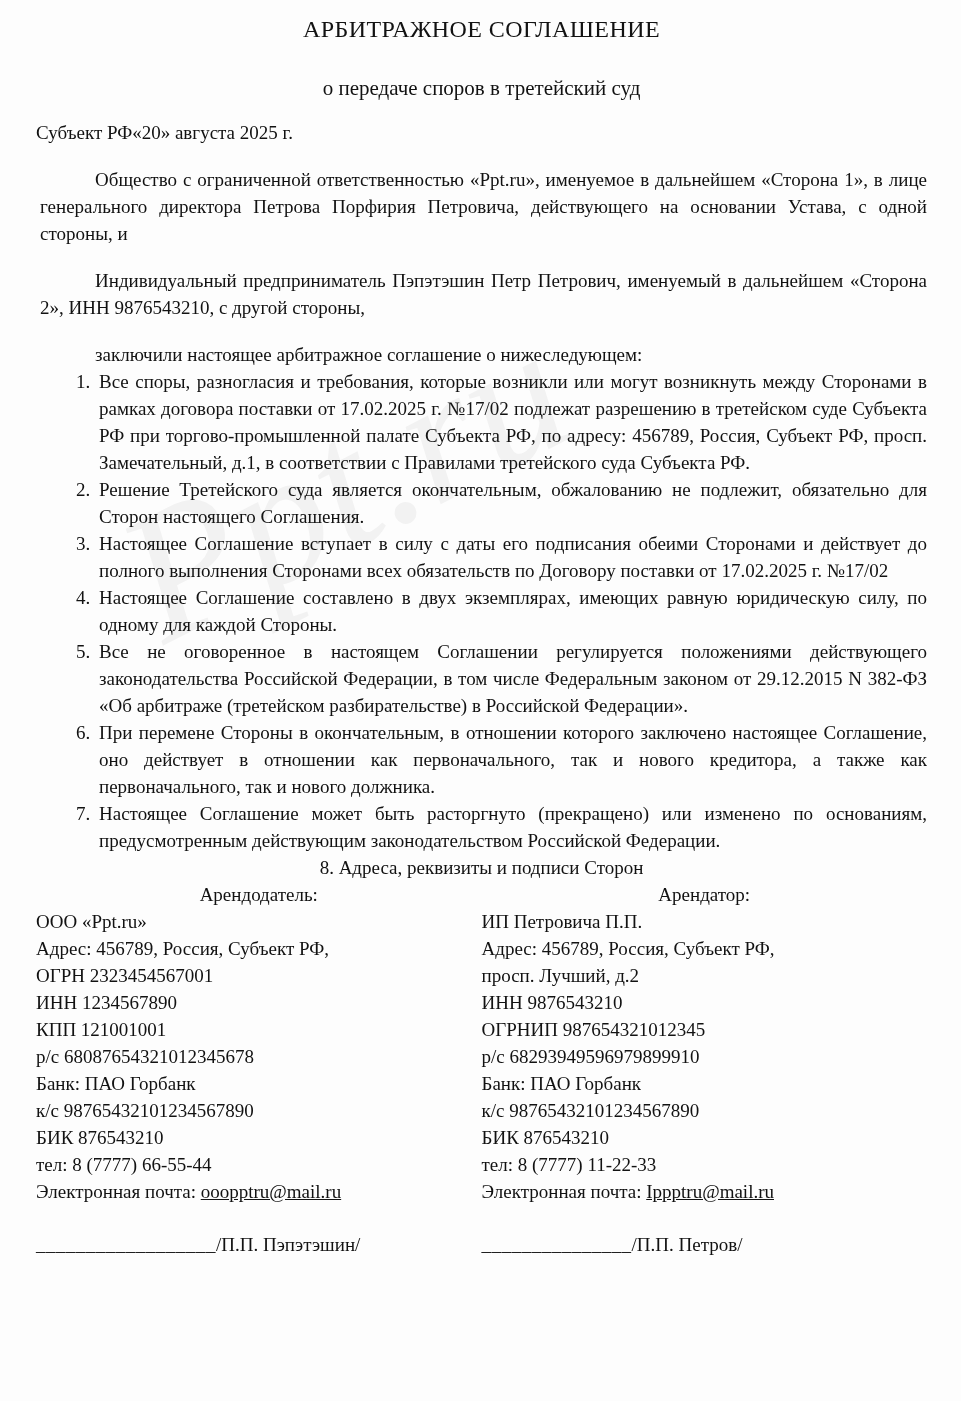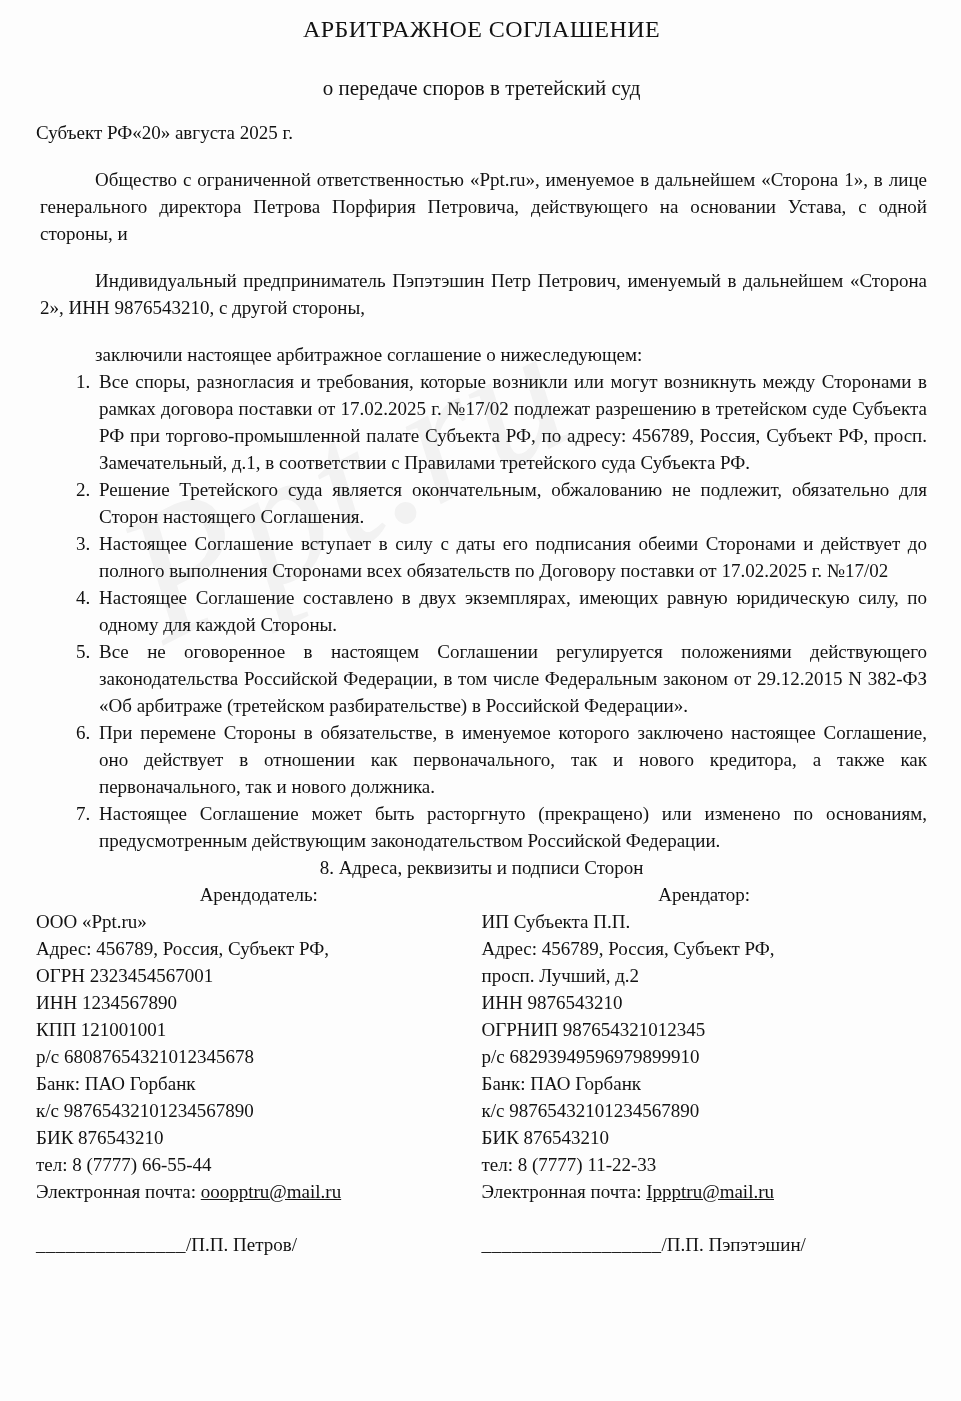--- a/index.html
+++ b/index.html
@@ -109,21 +109,21 @@
   <p class="preamble">Общество с ограниченной ответственностью «Ppt.ru», именуемое в дальнейшем «Сторона 1», в лице генерального директора Петрова Порфирия Петровича, действующего на основании Устава, с одной стороны, и</p>
   <p class="preamble">Индивидуальный предприниматель Пэпэтэшин Петр Петрович, именуемый в дальнейшем «Сторона 2», ИНН 9876543210, с другой стороны,</p>
   <p class="preamble">заключили настоящее арбитражное соглашение о нижеследующем:</p>
 
   <ol class="clauses">
     <li>Все споры, разногласия и требования, которые возникли или могут возникнуть между Сторонами в рамках договора поставки от 17.02.2025 г. №17/02 подлежат разрешению в третейском суде Субъекта РФ при торгово-промышленной палате Субъекта РФ, по адресу: 456789, Россия, Субъект РФ, просп. Замечательный, д.1, в соответствии с Правилами третейского суда Субъекта РФ.</li>
     <li>Решение Третейского суда является окончательным, обжалованию не подлежит, обязательно для Сторон настоящего Соглашения.</li>
     <li>Настоящее Соглашение вступает в силу с даты его подписания обеими Сторонами и действует до полного выполнения Сторонами всех обязательств по Договору поставки от 17.02.2025 г. №17/02</li>
     <li>Настоящее Соглашение составлено в двух экземплярах, имеющих равную юридическую силу, по одному для каждой Стороны.</li>
     <li>Все не оговоренное в настоящем Соглашении регулируется положениями действующего законодательства Российской Федерации, в том числе Федеральным законом от 29.12.2015 N 382-ФЗ «Об арбитраже (третейском разбирательстве) в Российской Федерации».</li>
-    <li>При перемене Стороны в обязательстве, в именуемое которого заключено настоящее Соглашение, оно действует в отношении как первоначального, так и нового кредитора, а также как первоначального, так и нового должника.</li>
+    <li>При перемене Стороны в окончательным, в отношении которого заключено настоящее Соглашение, оно действует в отношении как первоначального, так и нового кредитора, а также как первоначального, так и нового должника.</li>
     <li>Настоящее Соглашение может быть расторгнуто (прекращено) или изменено по основаниям, предусмотренным действующим законодательством Российской Федерации.</li>
   </ol>
 
   <div class="section-heading">8. Адреса, реквизиты и подписи Сторон</div>
 
   <div class="roles-row">
     <div class="role">Арендодатель:</div>
     <div class="role">Арендатор:</div>
   </div>
 
@@ -137,38 +137,38 @@
       <div class="req-line">р/с 68087654321012345678</div>
       <div class="req-line">Банк: ПАО Горбанк</div>
       <div class="req-line">к/с 98765432101234567890</div>
       <div class="req-line">БИК 876543210</div>
       <div class="req-line">тел: 8 (7777) 66-55-44</div>
       <div class="req-line">
         <span>Электронная почта: </span><a class="email">ooopptru@mail.ru</a>
       </div>
     </div>
     <div class="req-col">
-      <div class="req-line">ИП Субъекта П.П.</div>
+      <div class="req-line">ИП Петровича П.П.</div>
       <div class="req-line">Адрес: 456789, Россия, Субъект РФ,</div>
       <div class="req-line">просп. Лучший, д.2</div>
       <div class="req-line">ИНН 9876543210</div>
       <div class="req-line">ОГРНИП 987654321012345</div>
       <div class="req-line">р/с 68293949596979899910</div>
       <div class="req-line">Банк: ПАО Горбанк</div>
       <div class="req-line">к/с 98765432101234567890</div>
       <div class="req-line">БИК 876543210</div>
       <div class="req-line">тел: 8 (7777) 11-22-33</div>
       <div class="req-line">
         <span>Электронная почта: </span><a class="email">Ippptru@mail.ru</a>
       </div>
     </div>
   </div>
 
   <div class="signature-row">
     <div class="sig">
-      <span class="sig-line">_______________</span><span>/П.П. Петров/</span>
+      <span class="sig-line">__________________</span><span>/П.П. Пэпэтэшин/</span>
     </div>
     <div class="sig">
-      <span class="sig-line">__________________</span><span>/П.П. Пэпэтэшин/</span>
+      <span class="sig-line">_______________</span><span>/П.П. Петров/</span>
     </div>
   </div>
 
 </div>
 
 </body></html>

